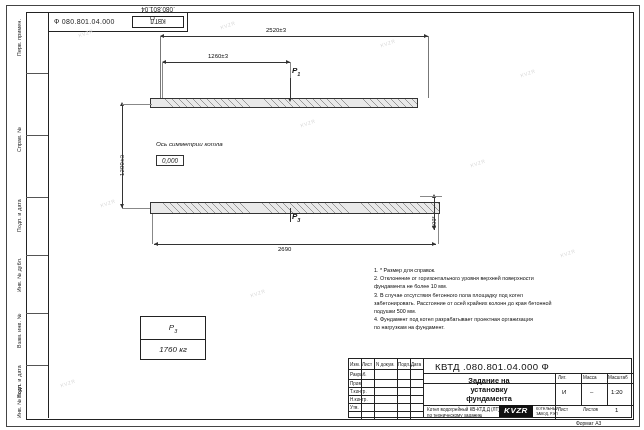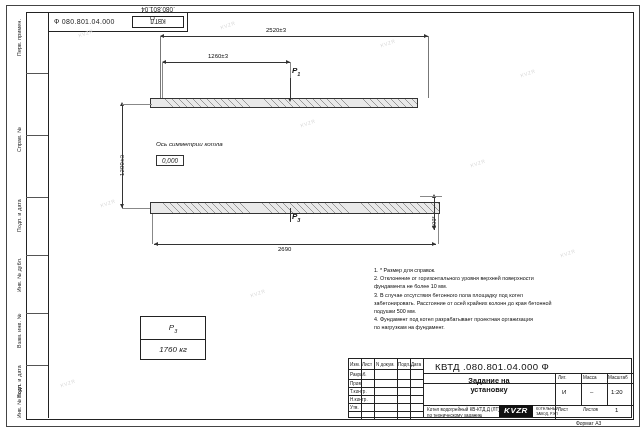--- a/index.html
+++ b/index.html
@@ -189,20 +189,21 @@
     <div class="hline" style="top:46px;left:74px;width:210px;"></div>
     <div class="vline" style="left:206px;top:14px;height:32px;"></div>
     <div class="vline" style="left:206px;top:46px;height:14px;"></div>
     <div class="vline" style="left:232px;top:14px;height:32px;"></div>
     <div class="vline" style="left:258px;top:14px;height:32px;"></div>
 
     <div class="big" style="left:86px;top:2px;">КВТД .080.801.04.000   Ф</div>
 
     <div class="mid" style="left:78px;top:17px;width:124px;">Задание на</div>
     <div class="mid" style="left:78px;top:26px;width:124px;">установку</div>
+    <div class="mid" style="left:78px;top:35px;width:124px;">фундамента</div>
 
     <div class="sm" style="left:209px;top:16px;">Лит.</div>
     <div class="sm" style="left:234px;top:16px;">Масса</div>
     <div class="sm" style="left:259px;top:16px;">Масштаб</div>
     <div class="num" style="left:213px;top:30px;">И</div>
     <div class="num" style="left:241px;top:30px;">–</div>
     <div class="num" style="left:262px;top:30px;">1:20</div>
 
     <div class="sm" style="left:209px;top:48px;">Лист</div>
     <div class="sm" style="left:234px;top:48px;">Листов</div>

